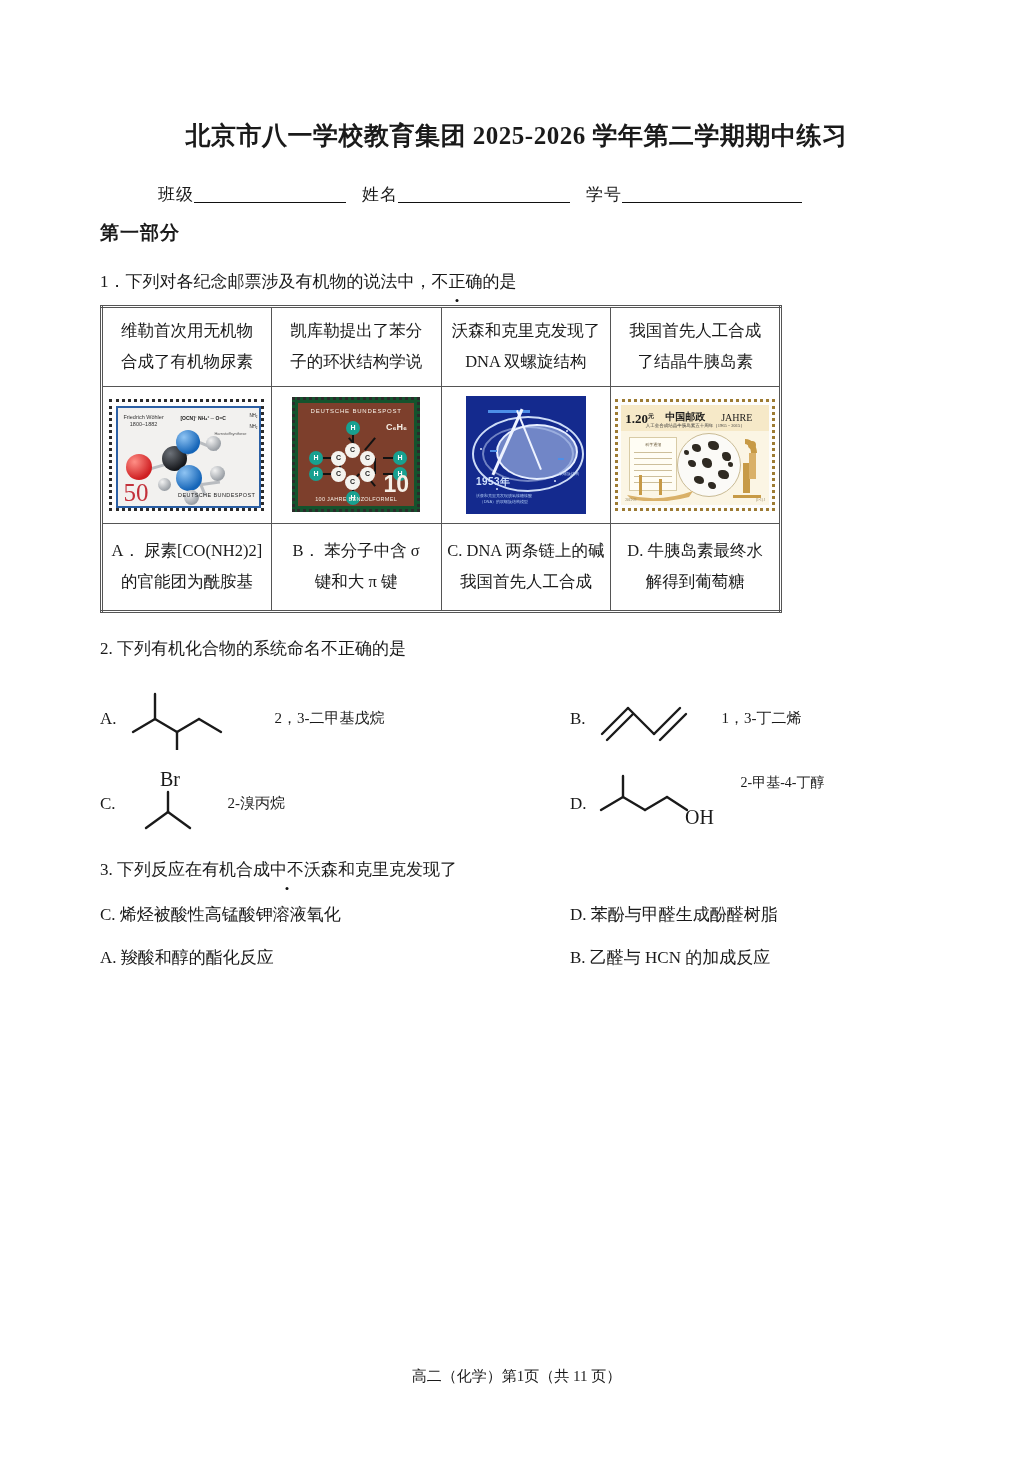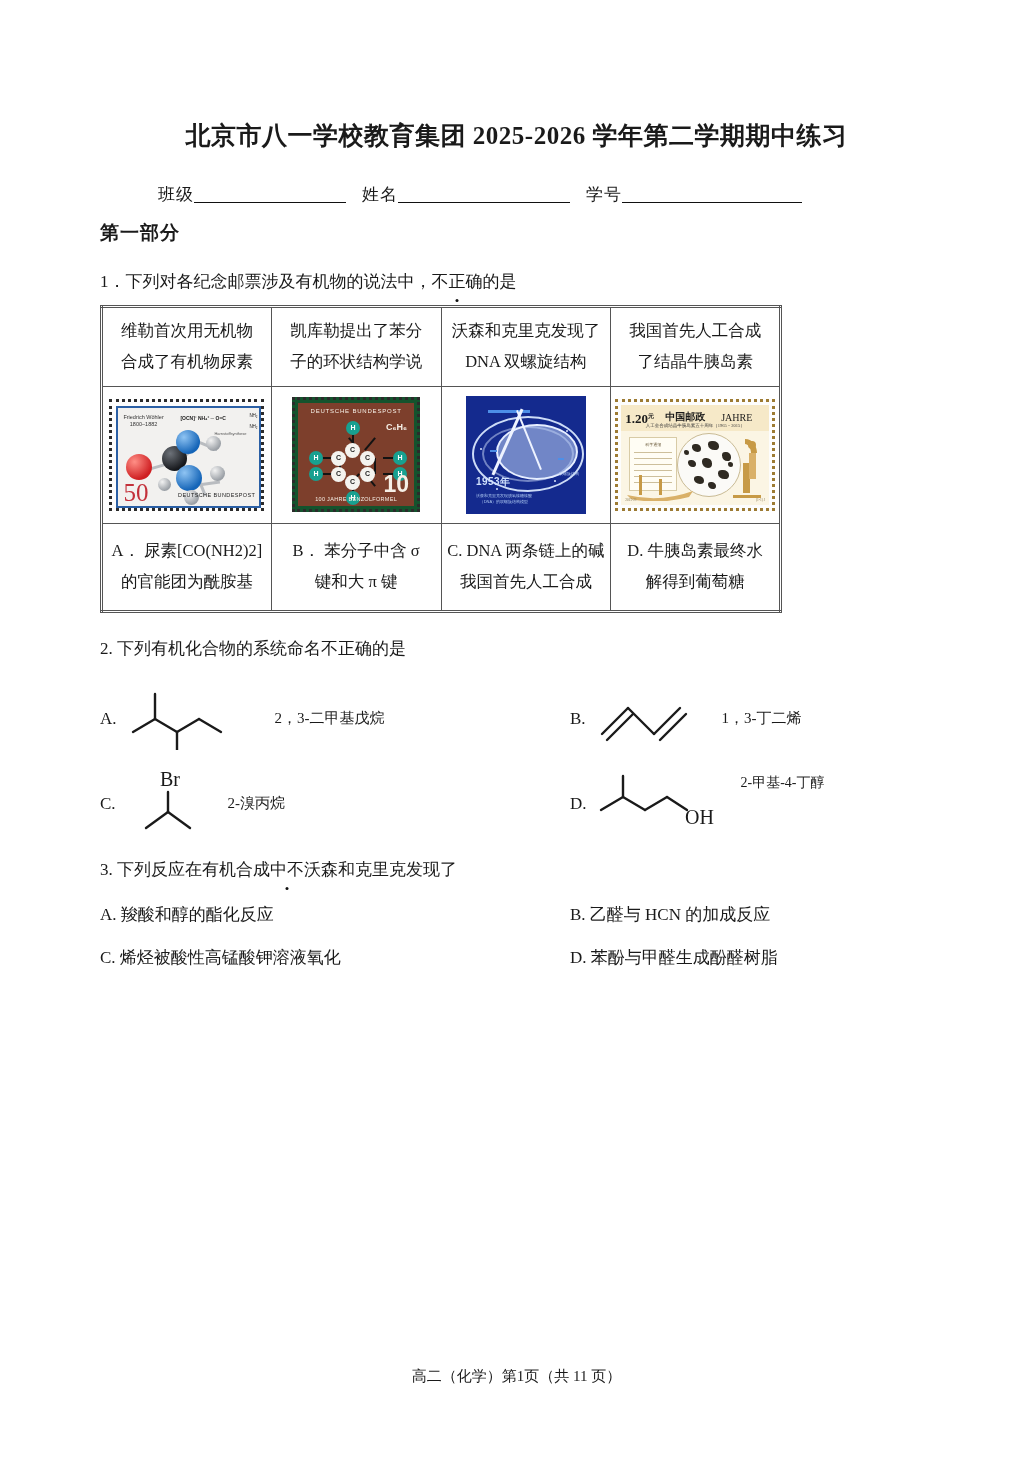--- a/index.html
+++ b/index.html
@@ -484,35 +484,35 @@
   </div>
 
   <div class="q-stem" style="margin-top:16px">
     <span>3.</span>
     <span>下列反应在有机合成</span><span class="emph-dot">中不</span><span>沃森和克里克发现了</span>
   </div>
 
   <div class="q3-opts">
     <div class="q3-row">
       <div class="c">
+        <span>C.</span>
+        <span>烯烃被酸性高锰酸钾溶液氧化</span>
+      </div>
+      <div>
+        <span>D.</span>
+        <span>苯酚与甲醛生成酚醛树脂</span>
+      </div>
+    </div>
+    <div class="q3-row">
+      <div class="c">
         <span>A.</span>
         <span>羧酸和醇的酯化反应</span>
       </div>
       <div>
         <span>B.</span>
         <span>乙醛与 HCN 的加成反应</span>
       </div>
     </div>
-    <div class="q3-row">
-      <div class="c">
-        <span>C.</span>
-        <span>烯烃被酸性高锰酸钾溶液氧化</span>
-      </div>
-      <div>
-        <span>D.</span>
-        <span>苯酚与甲醛生成酚醛树脂</span>
-      </div>
-    </div>
   </div>
 
   <div class="footer">高二（化学）第1页（共 11 页）</div>
 
 </div>
 
 </body></html>

